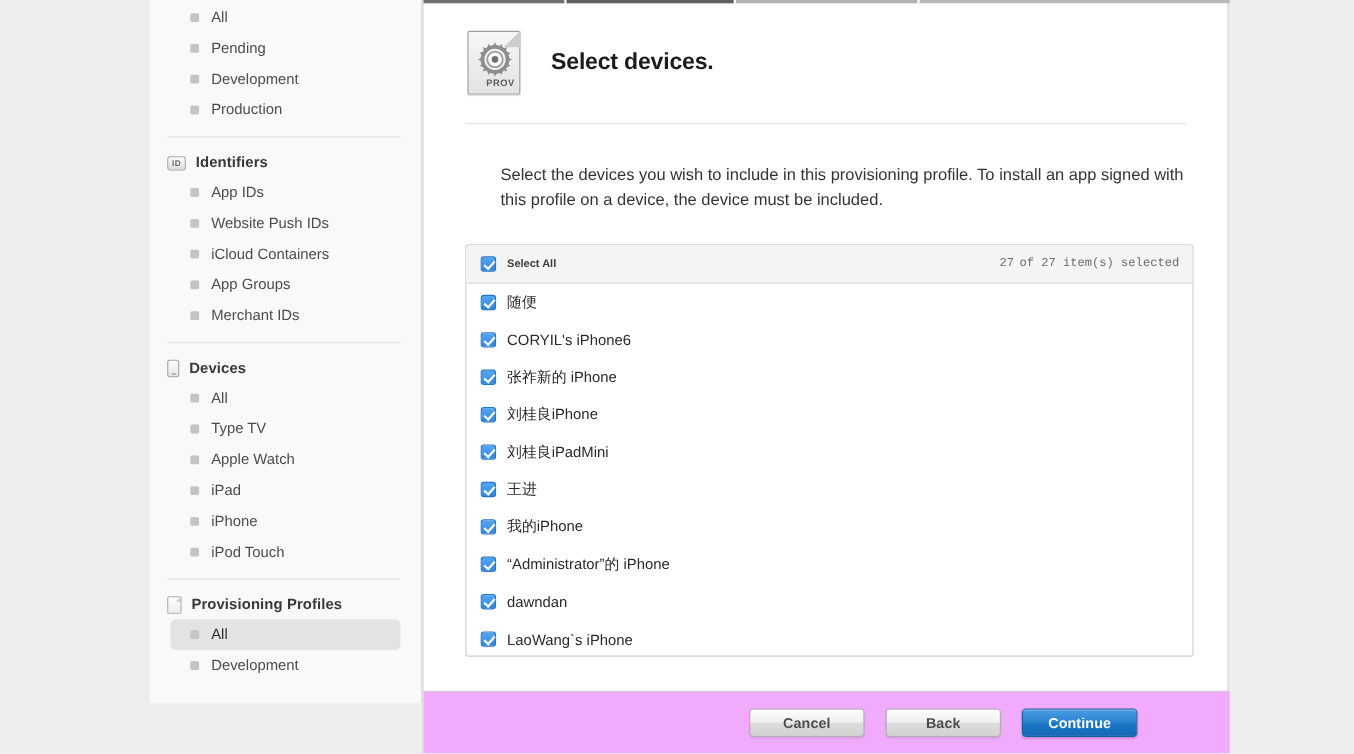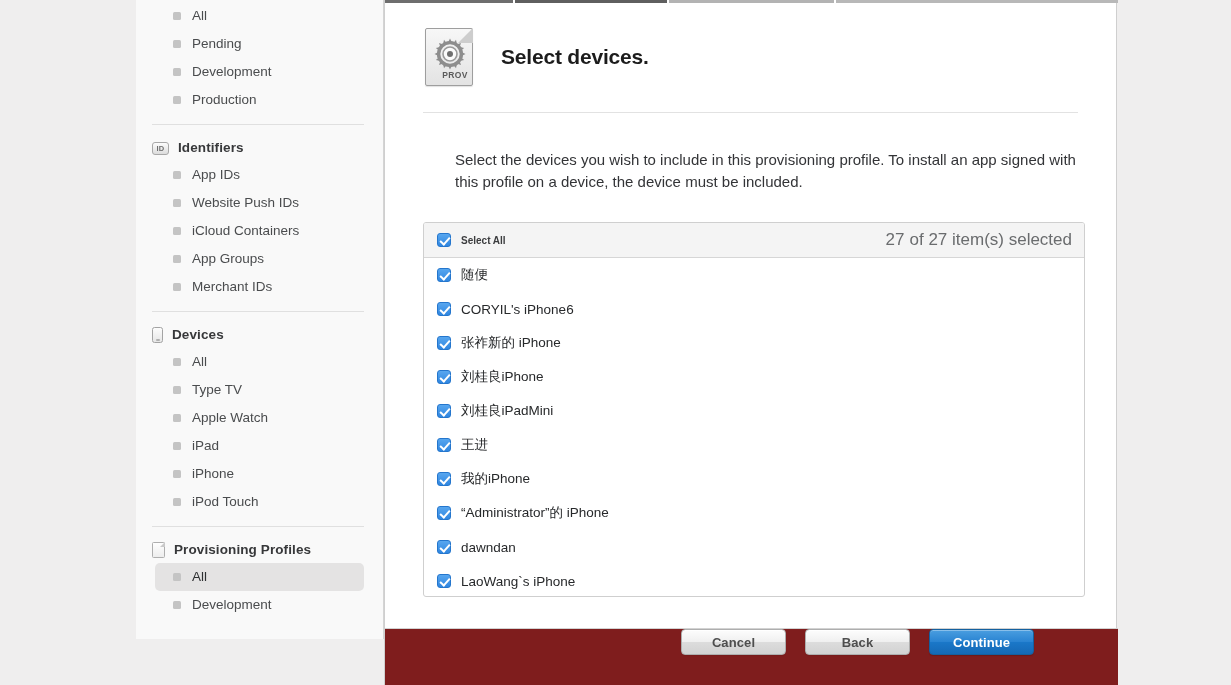--- a/index.html
+++ b/index.html
@@ -124,21 +124,21 @@
     margin-top: 29px; width: 662px;
     border: 1px solid #cfcfcf; border-radius: 3px;
     background: #fff; overflow: hidden;
   }
   .list-head {
     display: flex; align-items: center; height: 35px;
     background: #f4f4f4; border-bottom: 1px solid #d6d6d6;
     padding: 0 12px 0 13px;
   }
   .list-head .lbl { font-size: 10px; font-weight: bold; color: #3b3c3e; margin-left: 10px; }
-  .count { margin-left: auto; font-size: 17px; color: #6a6c6e; }
+  .count { margin-left: auto; font-size: 11px; color: #6a6c6e; font-family: Liberation Mono, monospace; }
   .count .num { margin-right: 5px; }
 
   .rows { height: 338px; }
   .row {
     display: flex; align-items: center; height: 34px;
     padding: 0 12px 0 13px;
   }
   .row .dname { font-size: 13.5px; color: #27292b; margin-left: 10px; }
 
   .cb {
@@ -150,22 +150,22 @@
   .cb::after {
     content: ""; position: absolute; left: 4px; top: 1px;
     width: 4px; height: 8px;
     border: solid #fff; border-width: 0 2px 2px 0;
     transform: rotate(42deg);
   }
 
   
   .footer {
     position: absolute; left: 0; bottom: 0; width: 733px; height: 57px;
-    background: #7f1d1d; border-top: 1px solid #d2d2d2;
-    display: flex; align-items: flex-start; justify-content: flex-end;
+    background: #f0abfc; border-top: 1px solid #d2d2d2;
+    display: flex; align-items: center; justify-content: flex-end;
     padding-right: 84px; gap: 19px;
   }
   .btn {
     height: 26px; min-width: 105px; padding: 0 14px;
     border-radius: 4px; font-size: 13px; font-weight: bold;
     display: flex; align-items: center; justify-content: center;
     cursor: pointer; letter-spacing: .1px;
   }
   .btn-grey {
     background: linear-gradient(#fdfdfd 0%, #f0f0f0 48%, #dcdcdc 52%, #d2d2d2 100%);

